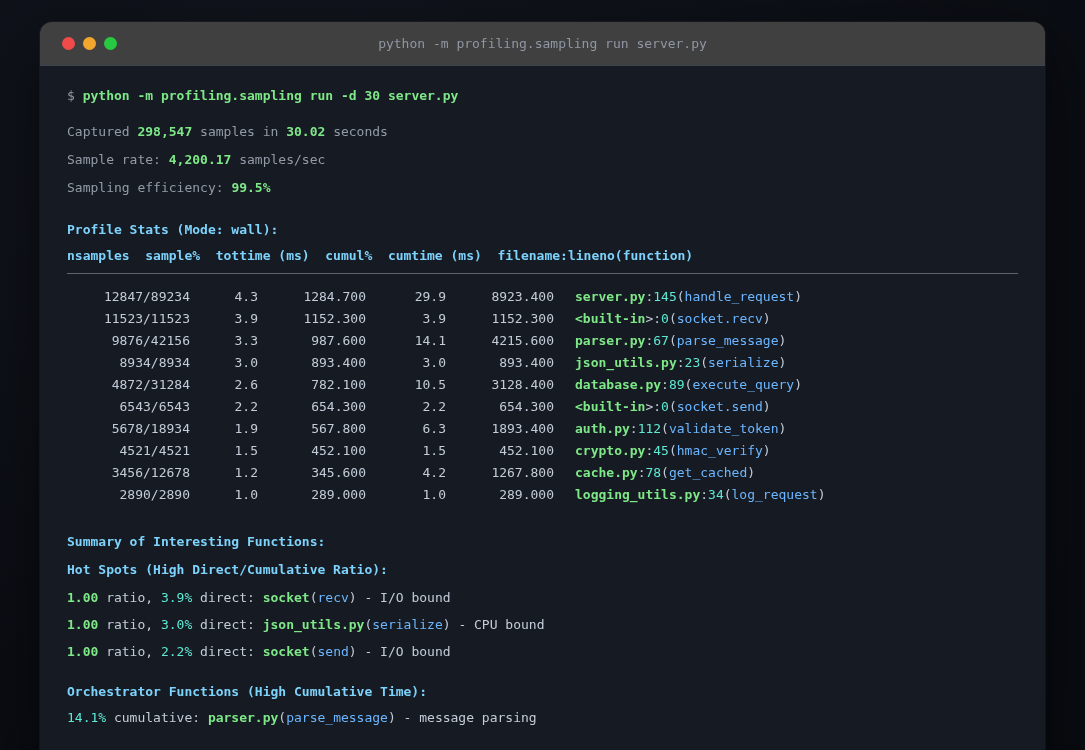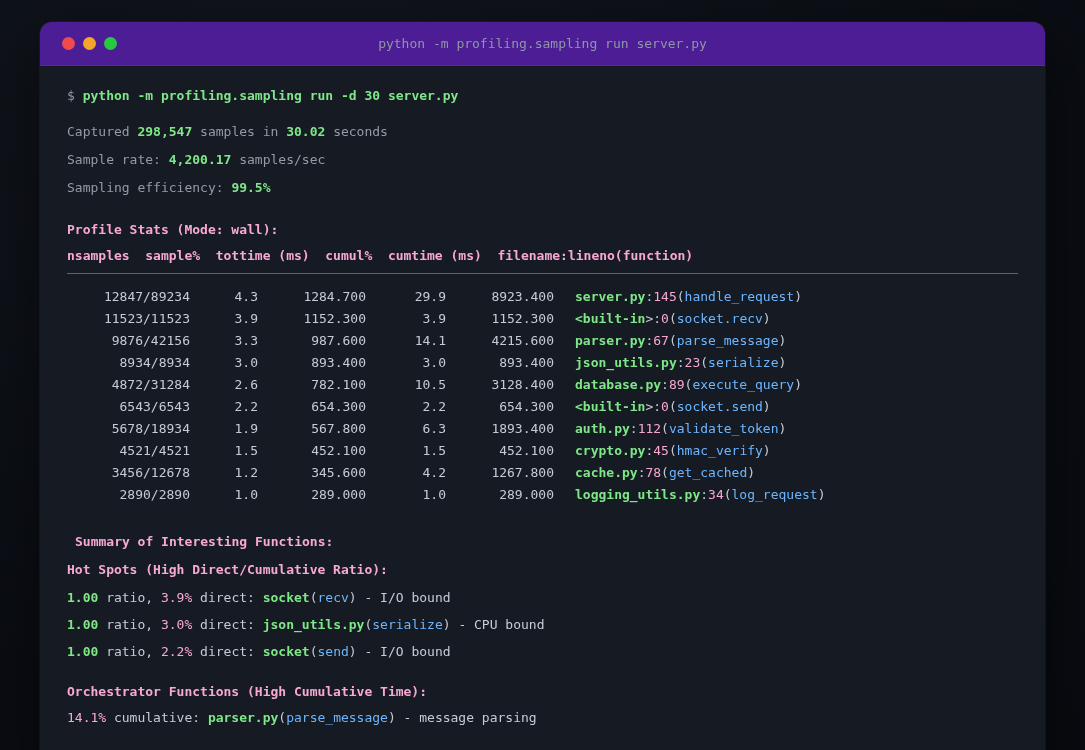--- a/index.html
+++ b/index.html
@@ -11,56 +11,56 @@
   .desktop {
     position: relative; width: 1085px; height: 750px; overflow: hidden;
     background: radial-gradient(1200px 900px at 28% 18%, #12161e 0%, #0a0d13 65%, #080b10 100%);
   }
   .window {
     position: absolute; left: 40px; top: 22px; width: 1005px; height: 760px;
     background: #161b23; border-radius: 12px;
     box-shadow: 0 0 0 1px rgba(255,255,255,0.045), 0 24px 70px rgba(0,0,0,0.6);
   }
   .titlebar {
-    position: relative; height: 44px; background: #4c1d95;
+    position: relative; height: 44px; background: #404040;
     border-bottom: 1px solid #3e4550; border-radius: 12px 12px 0 0;
     display: flex; align-items: center; padding: 8px 22px;
   }
   .dots { display: flex; gap: 8px; z-index: 2; }
   .dot { width: 13px; height: 13px; border-radius: 50%; display: inline-block; }
   .dot.red    { background: #f04a4a; }
   .dot.yellow { background: #f3a62d; }
   .dot.green  { background: #27c940; }
   .titlebar .title {
     position: absolute; left: 0; right: 0; text-align: center;
     color: #8f97a4; font-size: 13px; pointer-events: none;
   }
   .terminal {
     padding: 16px 27px 0 27px;
     font-size: 13px; color: #c3ccd8;
   }
   .line { line-height: 28px; white-space: pre; }
   .muted { color: #939ba7; }
   .lt    { color: #c3ccd8; }
   .grn   { color: #7ee787; font-weight: bold; }
-  .org   { color: #f9a8d4; margin-top: 20px; }
+  .org   { color: #5eead4; margin-top: 20px; }
   .blu   { color: #6cb6ff; }
-  .hdr   { color: #f9a8d4; font-weight: bold; }
+  .hdr   { color: #7dd3fc; font-weight: bold; }
   .cmd { margin-bottom: 8px; }
   .profile-title { margin-top: 14px; }
   .cols-header { line-height: 24px; white-space: pre; }
   .divider { border-top: 1px solid #5c646f; margin-top: 5px; }
   .prows { margin-top: 12px; }
   .prow {
     display: grid; grid-template-columns: 123px 68px 108px 80px 108px auto;
     line-height: 22px; white-space: pre;
   }
   .prow .num { text-align: right; }
   .prow .fcell { padding-left: 21px; text-align: left; }
-  .summary-title { margin-top: 22px; margin-left: 8px; }
+  .summary-title { margin-top: 22px; }
   .hot-title { }
   .hot-line { line-height: 27px; white-space: pre; }
   .orch-title { margin-top: 13px; }
   .orch-line { line-height: 24px; white-space: pre; }
 </style>
 </head>
 <body>
 
 <div class="desktop">
   <div class="window">

